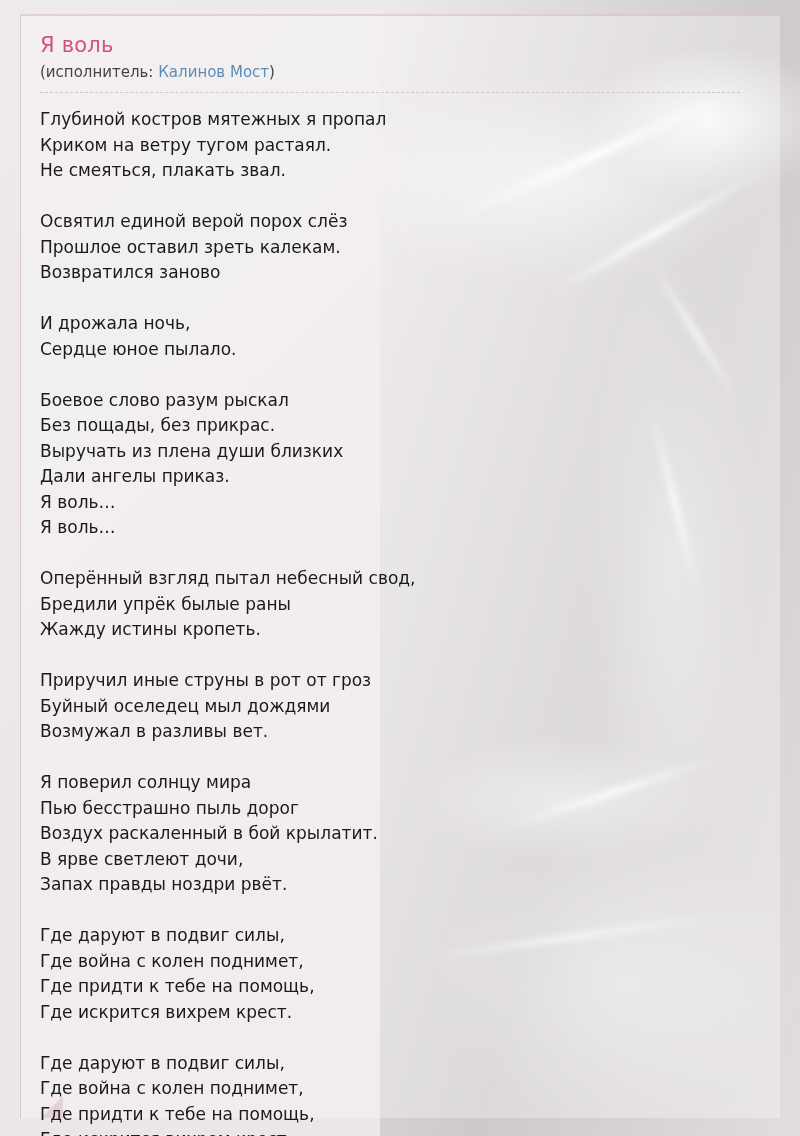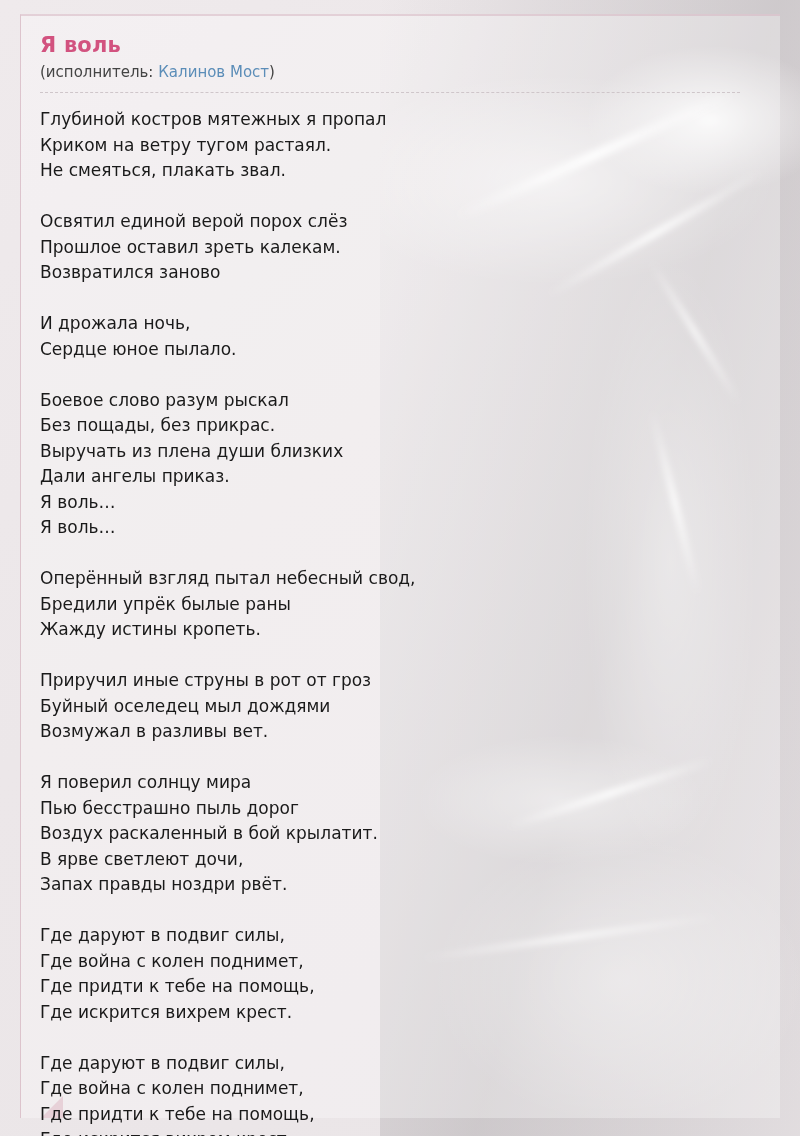--- a/index.html
+++ b/index.html
@@ -81,21 +81,21 @@
     position: absolute;
     left: 40px;
     top: 32px;
     width: 700px;
   }
   .song-title {
     margin: 0;
     font-size: 21px;
     line-height: 26px;
     color: #d2527f;
-    font-weight: bold;
+    font-weight: normal;
     letter-spacing: 0.2px;
   }
   .performer {
     margin: 4px 0 0 0;
     font-size: 15px;
     line-height: 20px;
     color: #444444;
   }
   .performer a {
     color: #5b8db8;

